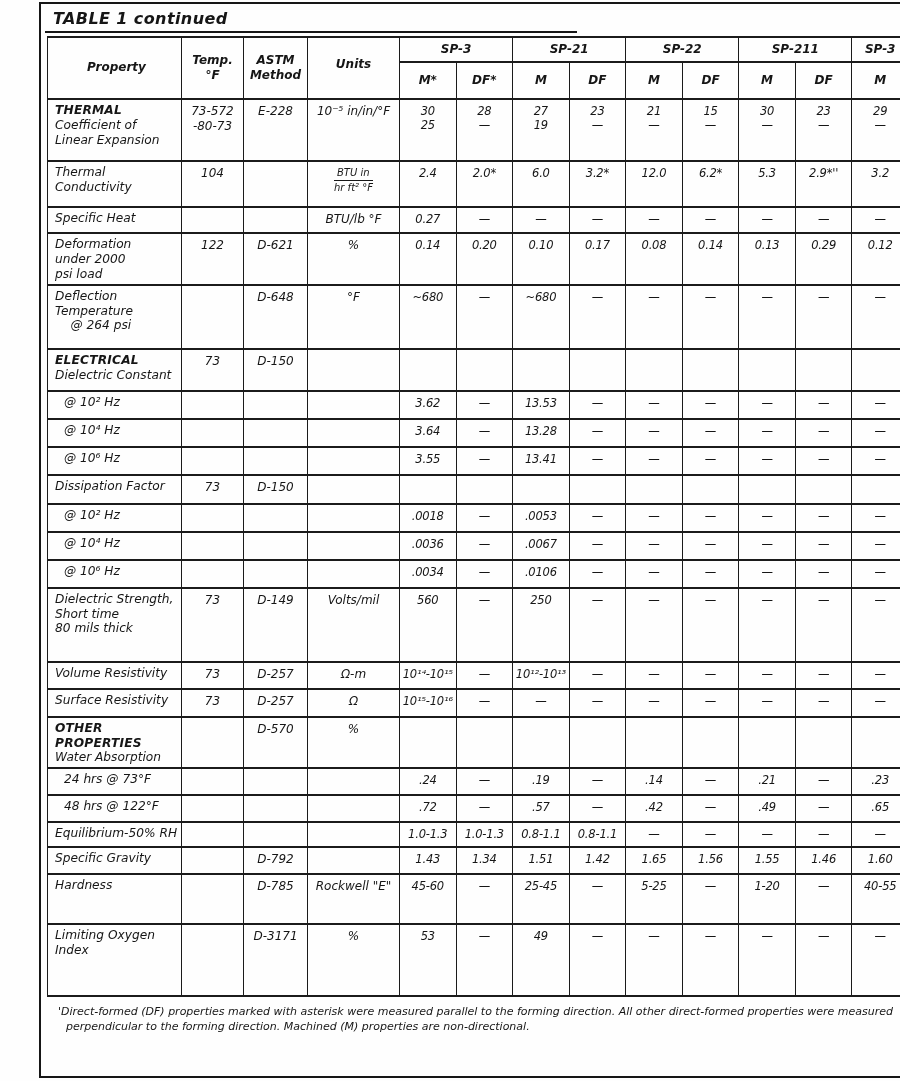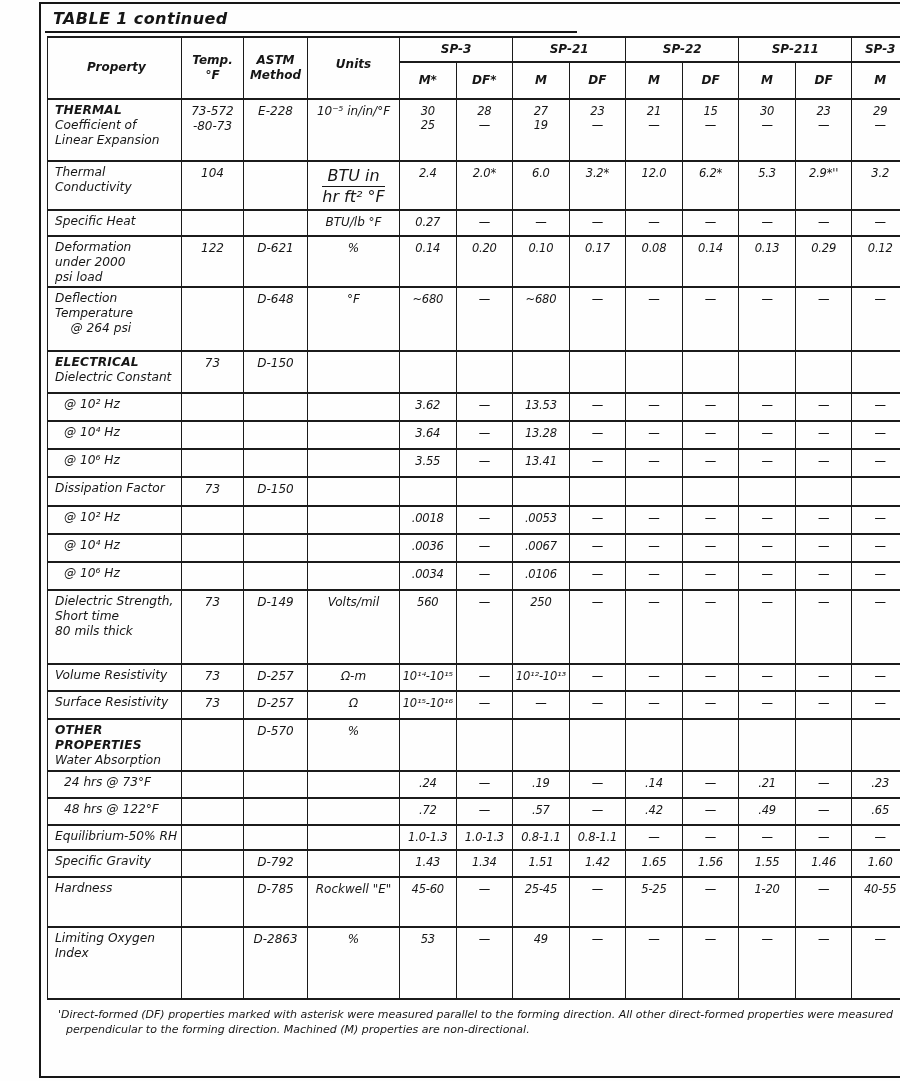--- a/index.html
+++ b/index.html
@@ -43,21 +43,21 @@
   th.bhc { vertical-align:bottom; text-align:center; padding-bottom:10px; }
   tr.h2 th { vertical-align:middle; text-align:center; }
   td.prop {
     text-align:left; padding-left:7px; padding-top:3px;
     white-space:pre-line; font-size:12.2px;
   }
   td.prop .sec { display:block; font-weight:bold; letter-spacing:.2px; }
   td.prop.indent { padding-left:16px; }
   td.c { text-align:center; white-space:pre-line; padding-top:4px; }
   td.val { font-size:11.5px; letter-spacing:-.2px; padding-left:1px; padding-right:1px; }
-  .frac { display:inline-block; text-align:center; font-size:16px; line-height:1.15; margin-top:1px; }
+  .frac { display:inline-block; text-align:left; font-size:10px; line-height:1.15; margin-top:1px; }
   .frac .num { display:block; border-bottom:1.5px solid #161616; padding:0 3px 1px; }
   .frac .den { display:block; padding-top:1px; }
   .footnotes { margin:8px 4px 0 8px; font-size:11px; line-height:1.32; }
   .footnote { margin-bottom:3px; padding-left:13px; text-indent:-8px; }
 </style>
 </head>
 <body>
 
 <div class="sheet">
   <div class="outer">
@@ -452,21 +452,21 @@
             <td class="c val">5-25</td>
             <td class="c val">—</td>
             <td class="c val">1-20</td>
             <td class="c val">—</td>
             <td class="c val">40-55</td>
           </tr>
           <tr style="height: 72px; border-radius: 10px;">
             <td class="prop">Limiting Oxygen
 Index</td>
             <td class="c"></td>
-            <td class="c">D-2863</td>
+            <td class="c">D-3171</td>
             <td class="c">%</td>
             <td class="c val">53</td>
             <td class="c val">—</td>
             <td class="c val">49</td>
             <td class="c val">—</td>
             <td class="c val">—</td>
             <td class="c val">—</td>
             <td class="c val">—</td>
             <td class="c val">—</td>
             <td class="c val">—</td>

